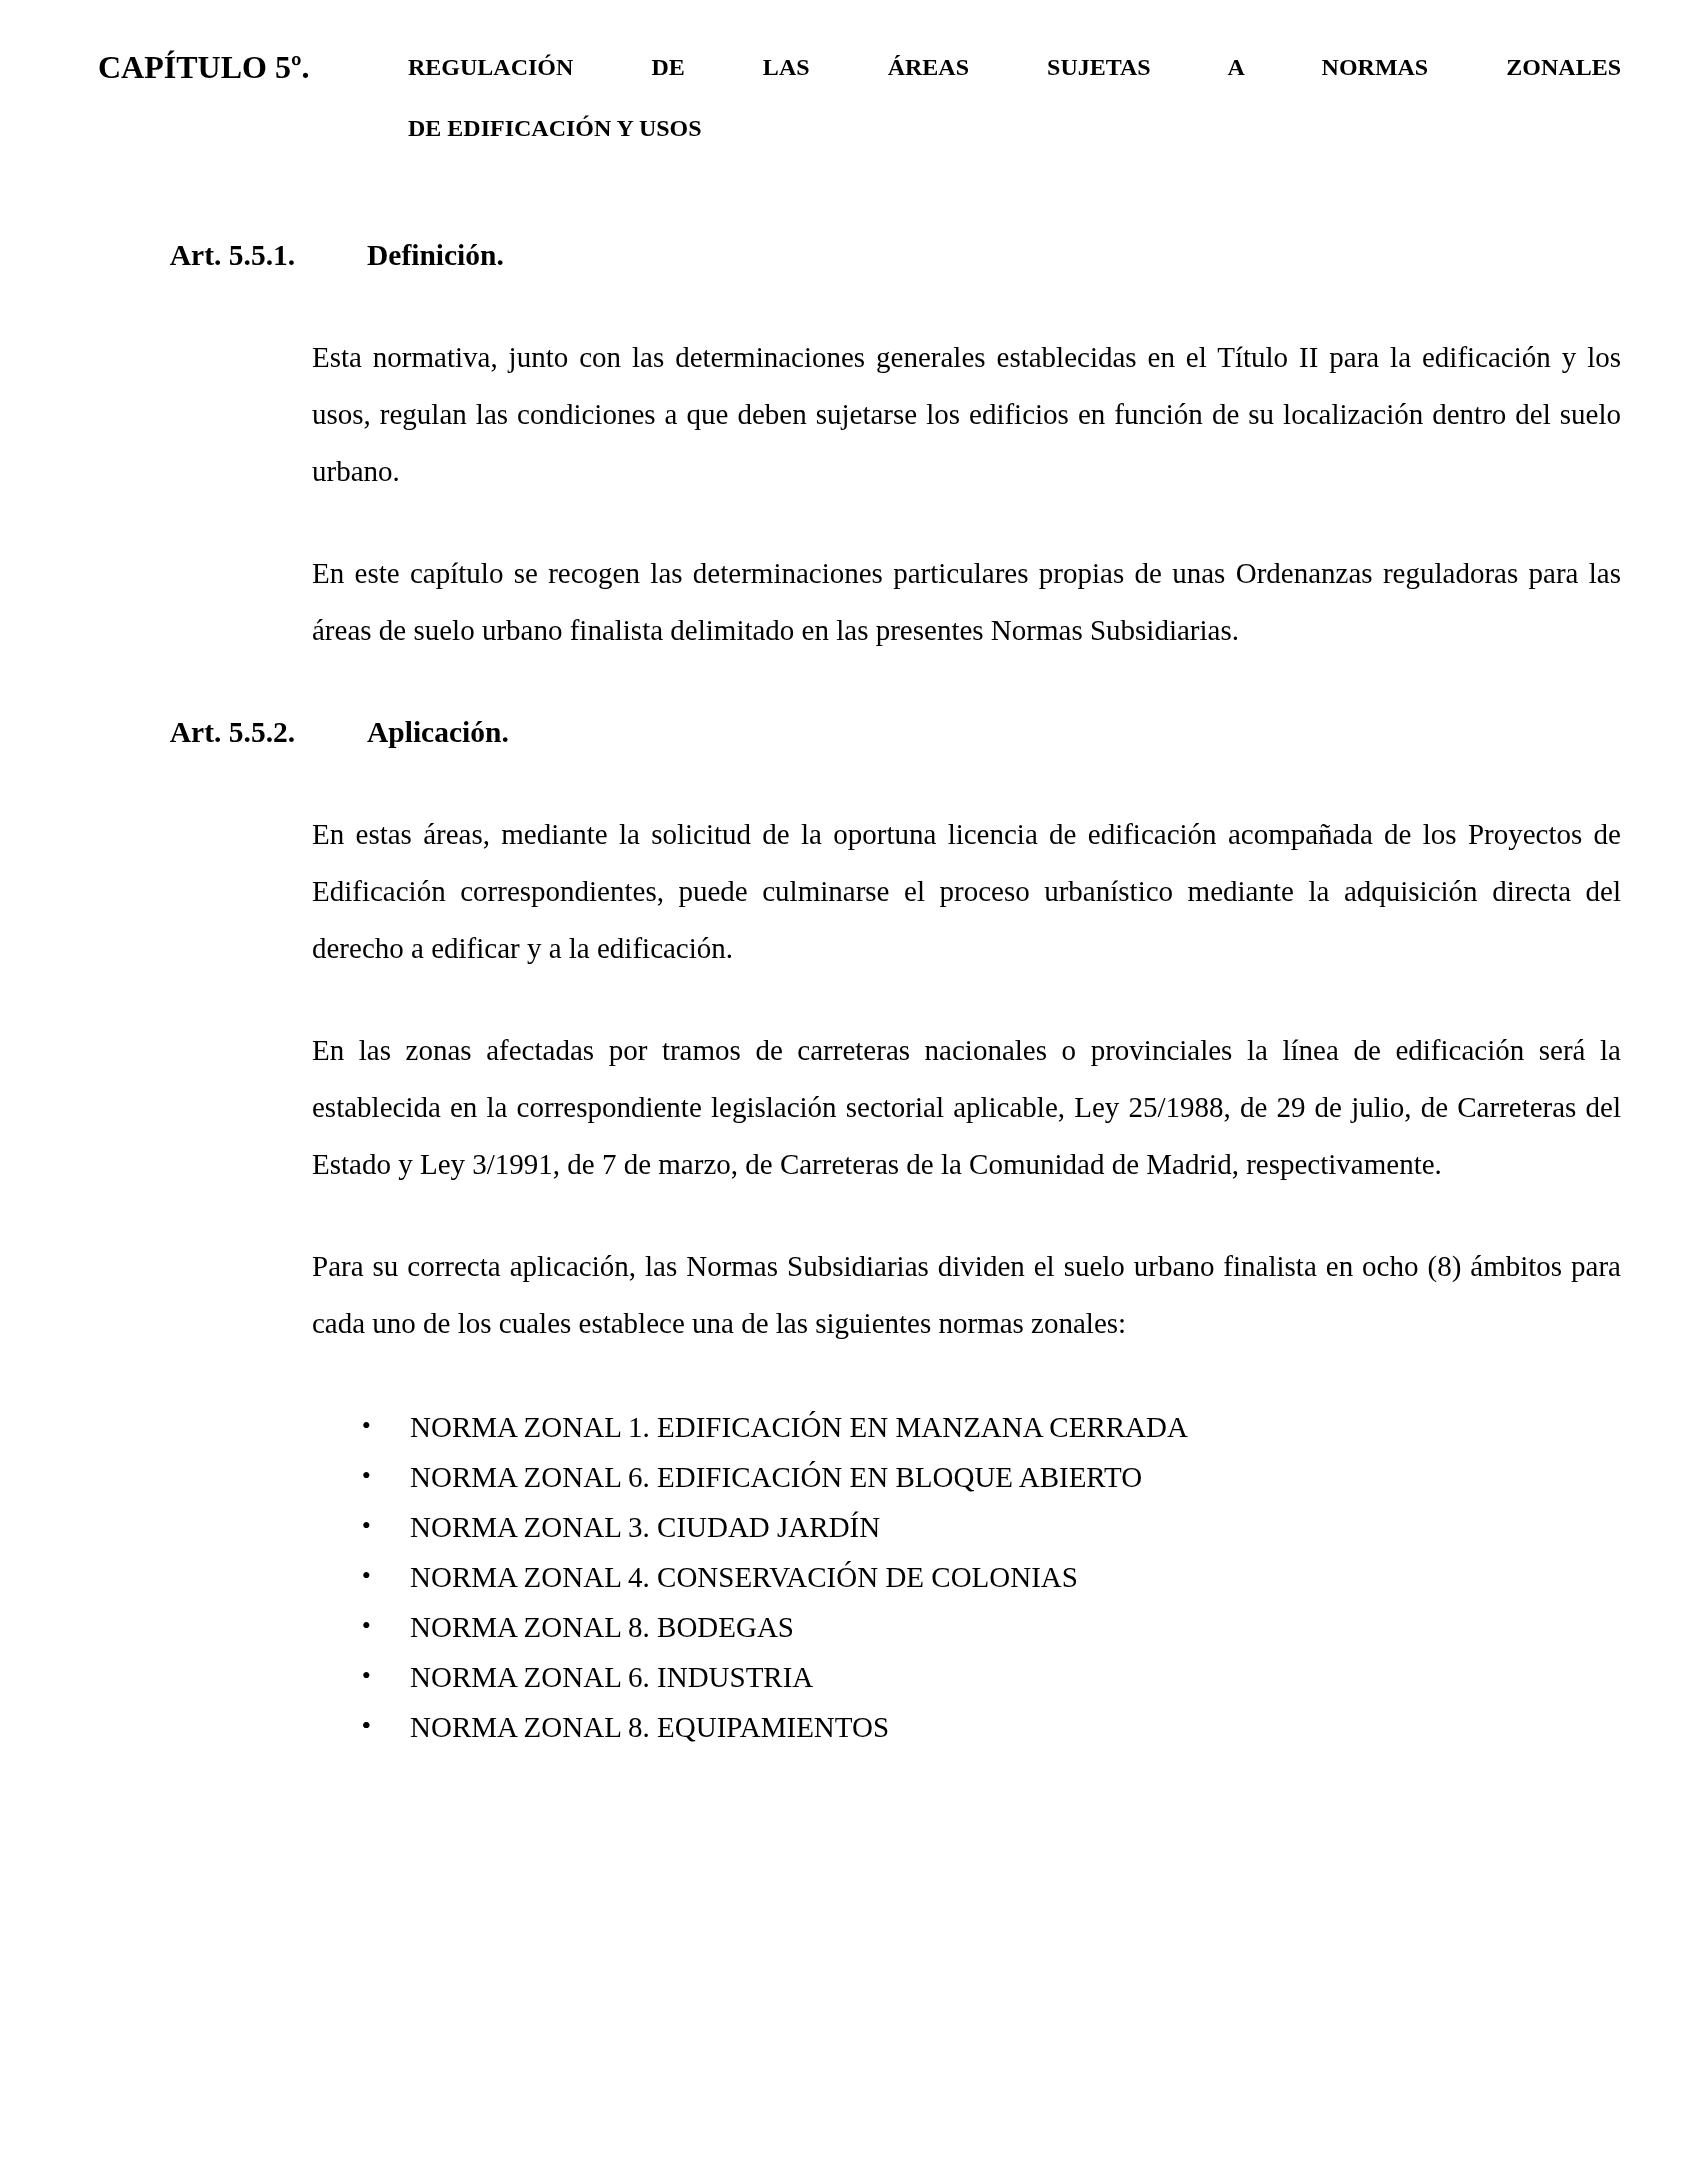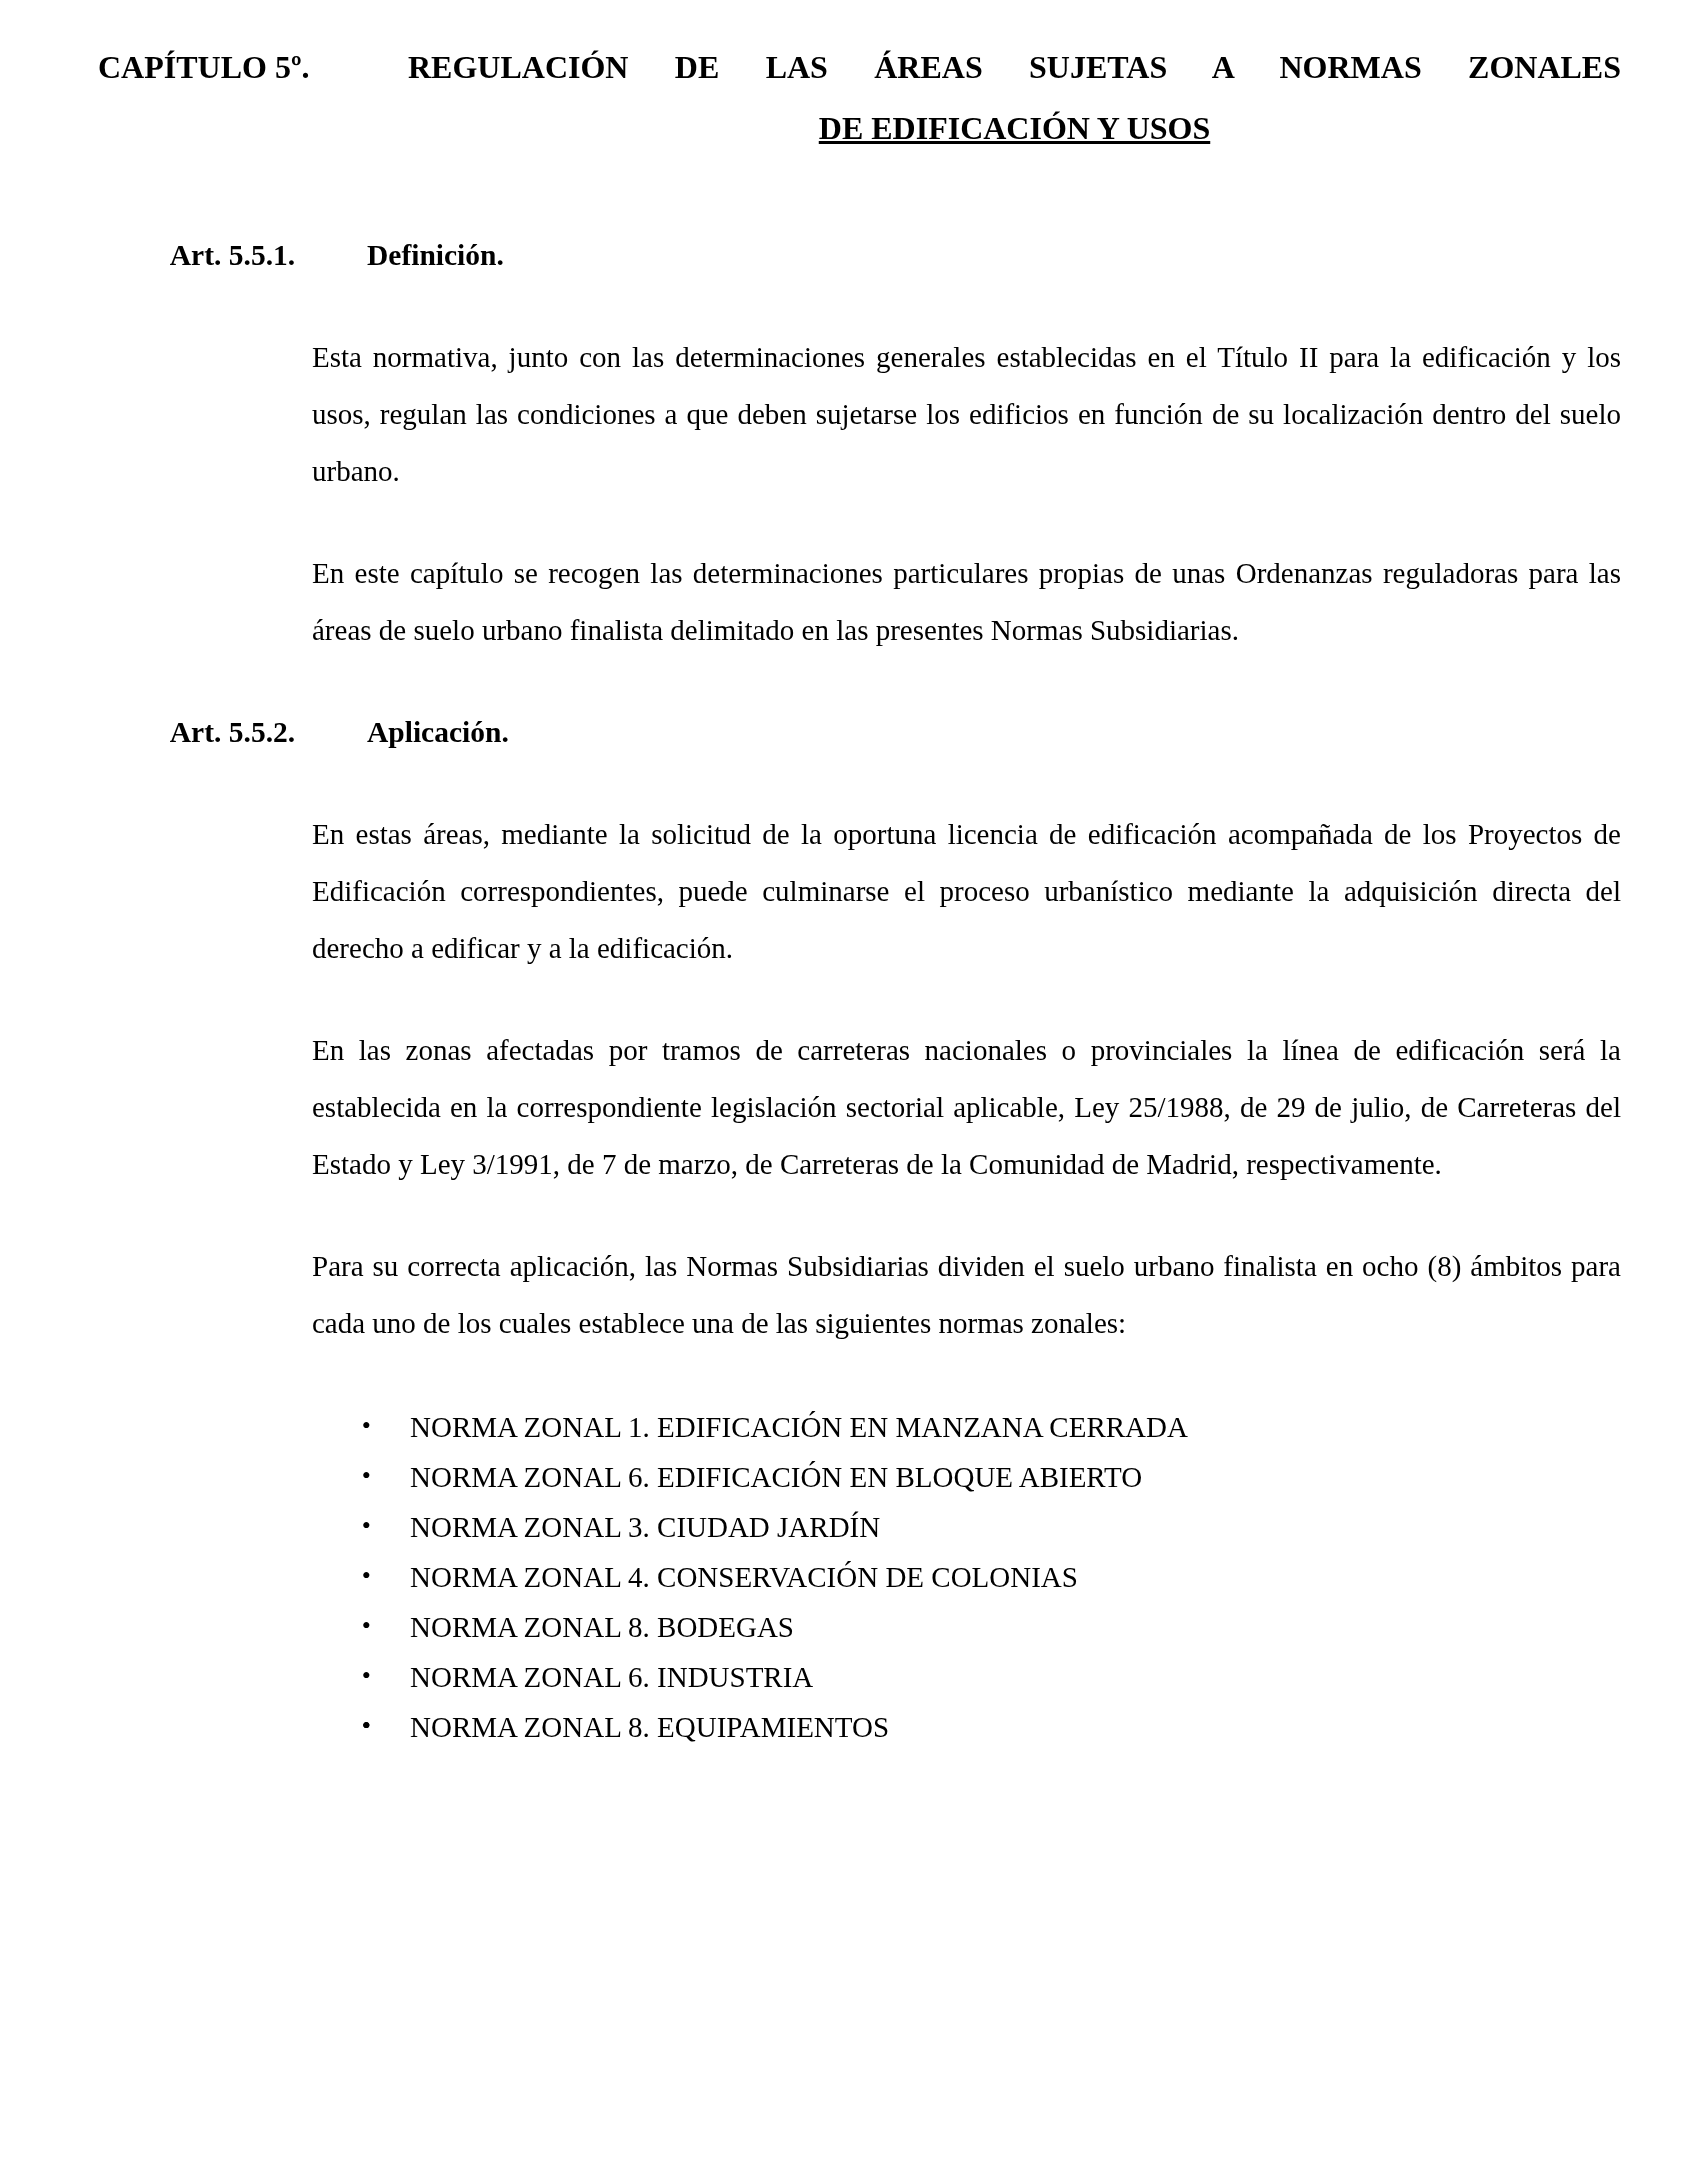--- a/index.html
+++ b/index.html
@@ -33,30 +33,29 @@
   .chapter-label {
     flex: 0 0 310px;
     font-weight: bold;
     font-size: 32px;
     line-height: 61px;
     white-space: nowrap;
   }
   .chapter-title {
     flex: 1;
     font-weight: bold;
-    font-size: 32px;
+    font-size: 24px;
     line-height: 61px;
   }
   .chapter-title .line-1 {
     text-align: justify;
     text-align-last: justify;
   }
   .chapter-title .line-2 {
-    text-align: center;
-    text-decoration: underline;
+    text-align: left;
   }
 
   
   .art-heading {
     display: flex;
     align-items: baseline;
     margin: 0 0 45px 0;
     font-weight: bold;
     font-size: 29.5px;
     line-height: 57px;

